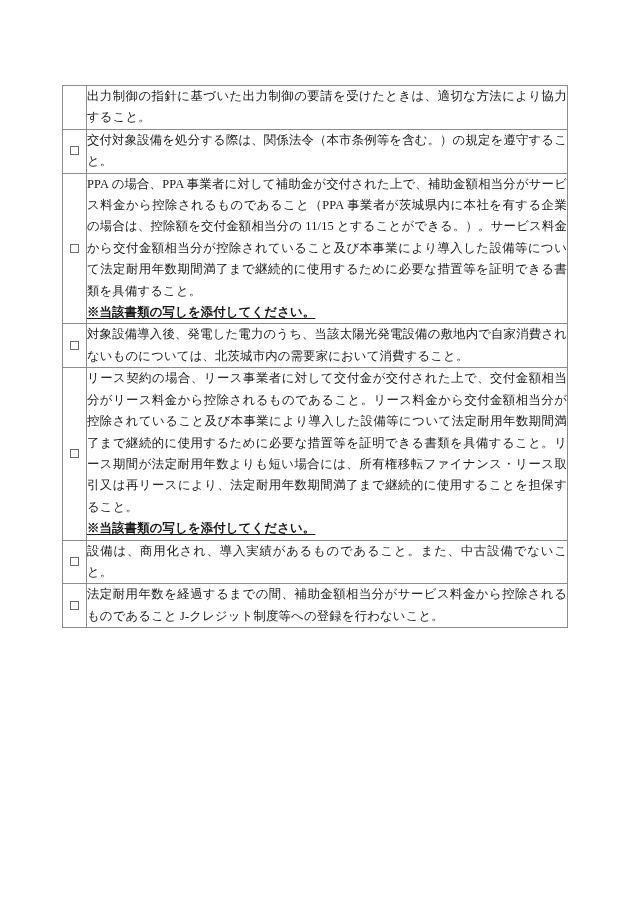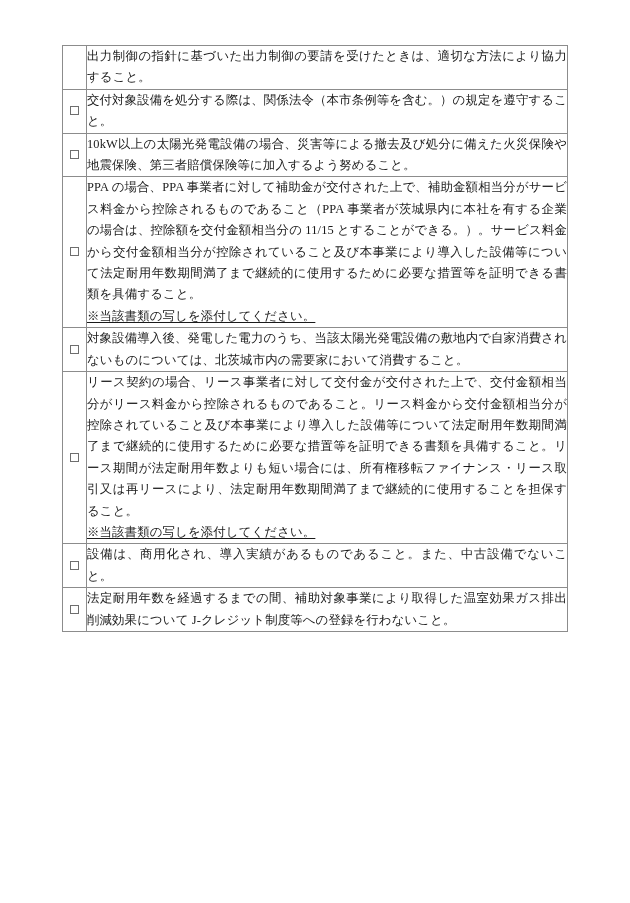--- a/index.html
+++ b/index.html
@@ -22,20 +22,21 @@
     height: 903px;
     box-sizing: border-box;
     padding: 45px 62px 0 62px;
   }
 
   table.checklist {
     width: 506px;
     border-collapse: collapse;
     table-layout: fixed;
     background: #ffffff;
+    margin-top: 40px;
   }
 
   table.checklist td {
     border: 1px solid #8c8c8c;
     vertical-align: middle;
     padding: 0;
   }
 
   td.check-cell {
     width: 23px;
@@ -66,44 +67,39 @@
     word-break: break-all;
   }
 
   td.text-cell p {
     margin: 0;
   }
 
   .u {
     text-decoration: underline;
     text-underline-offset: 2px;
+    font-weight: bold;
   }
 </style>
 </head>
 <body>
 
 <div class="page">
   <table class="checklist">
     <tbody>
         <tr>
           <td class="check-cell"></td>
           <td class="text-cell">
             <p>出力制御の指針に基づいた出力制御の要請を受けたときは、適切な方法により協力すること。</p>
           </td>
         </tr>
         <tr>
           <td class="check-cell"><span class="box" aria-label="□"></span></td>
           <td class="text-cell">
             <p>交付対象設備を処分する際は、関係法令（本市条例等を含む。）の規定を遵守すること。</p>
-          </td>
-        </tr>
-        <tr>
-          <td class="check-cell"><span class="box" aria-label="□"></span></td>
-          <td class="text-cell">
-            <p>10kW以上の太陽光発電設備の場合、災害等による撤去及び処分に備えた火災保険や地震保険、第三者賠償保険等に加入するよう努めること。</p>
           </td>
         </tr>
         <tr>
           <td class="check-cell"><span class="box" aria-label="□"></span></td>
           <td class="text-cell">
             <p>PPA の場合、PPA 事業者に対して補助金が交付された上で、補助金額相当分がサービス料金から控除されるものであること（PPA 事業者が茨城県内に本社を有する企業の場合は、控除額を交付金額相当分の 11/15 とすることができる。）。サービス料金から交付金額相当分が控除されていること及び本事業により導入した設備等について法定耐用年数期間満了まで継続的に使用するために必要な措置等を証明できる書類を具備すること。</p>
             <p class="u">※当該書類の写しを添付してください。</p>
           </td>
         </tr>
         <tr>
@@ -121,18 +117,18 @@
         </tr>
         <tr>
           <td class="check-cell"><span class="box" aria-label="□"></span></td>
           <td class="text-cell">
             <p>設備は、商用化され、導入実績があるものであること。また、中古設備でないこと。</p>
           </td>
         </tr>
         <tr>
           <td class="check-cell"><span class="box" aria-label="□"></span></td>
           <td class="text-cell">
-            <p>法定耐用年数を経過するまでの間、補助対象事業により取得した温室効果ガス排出削減効果について J-クレジット制度等への登録を行わないこと。</p>
+            <p>法定耐用年数を経過するまでの間、補助金額相当分がサービス料金から控除されるものであること J-クレジット制度等への登録を行わないこと。</p>
           </td>
         </tr>
       </tbody>
   </table>
 </div>
 
 </body></html>

